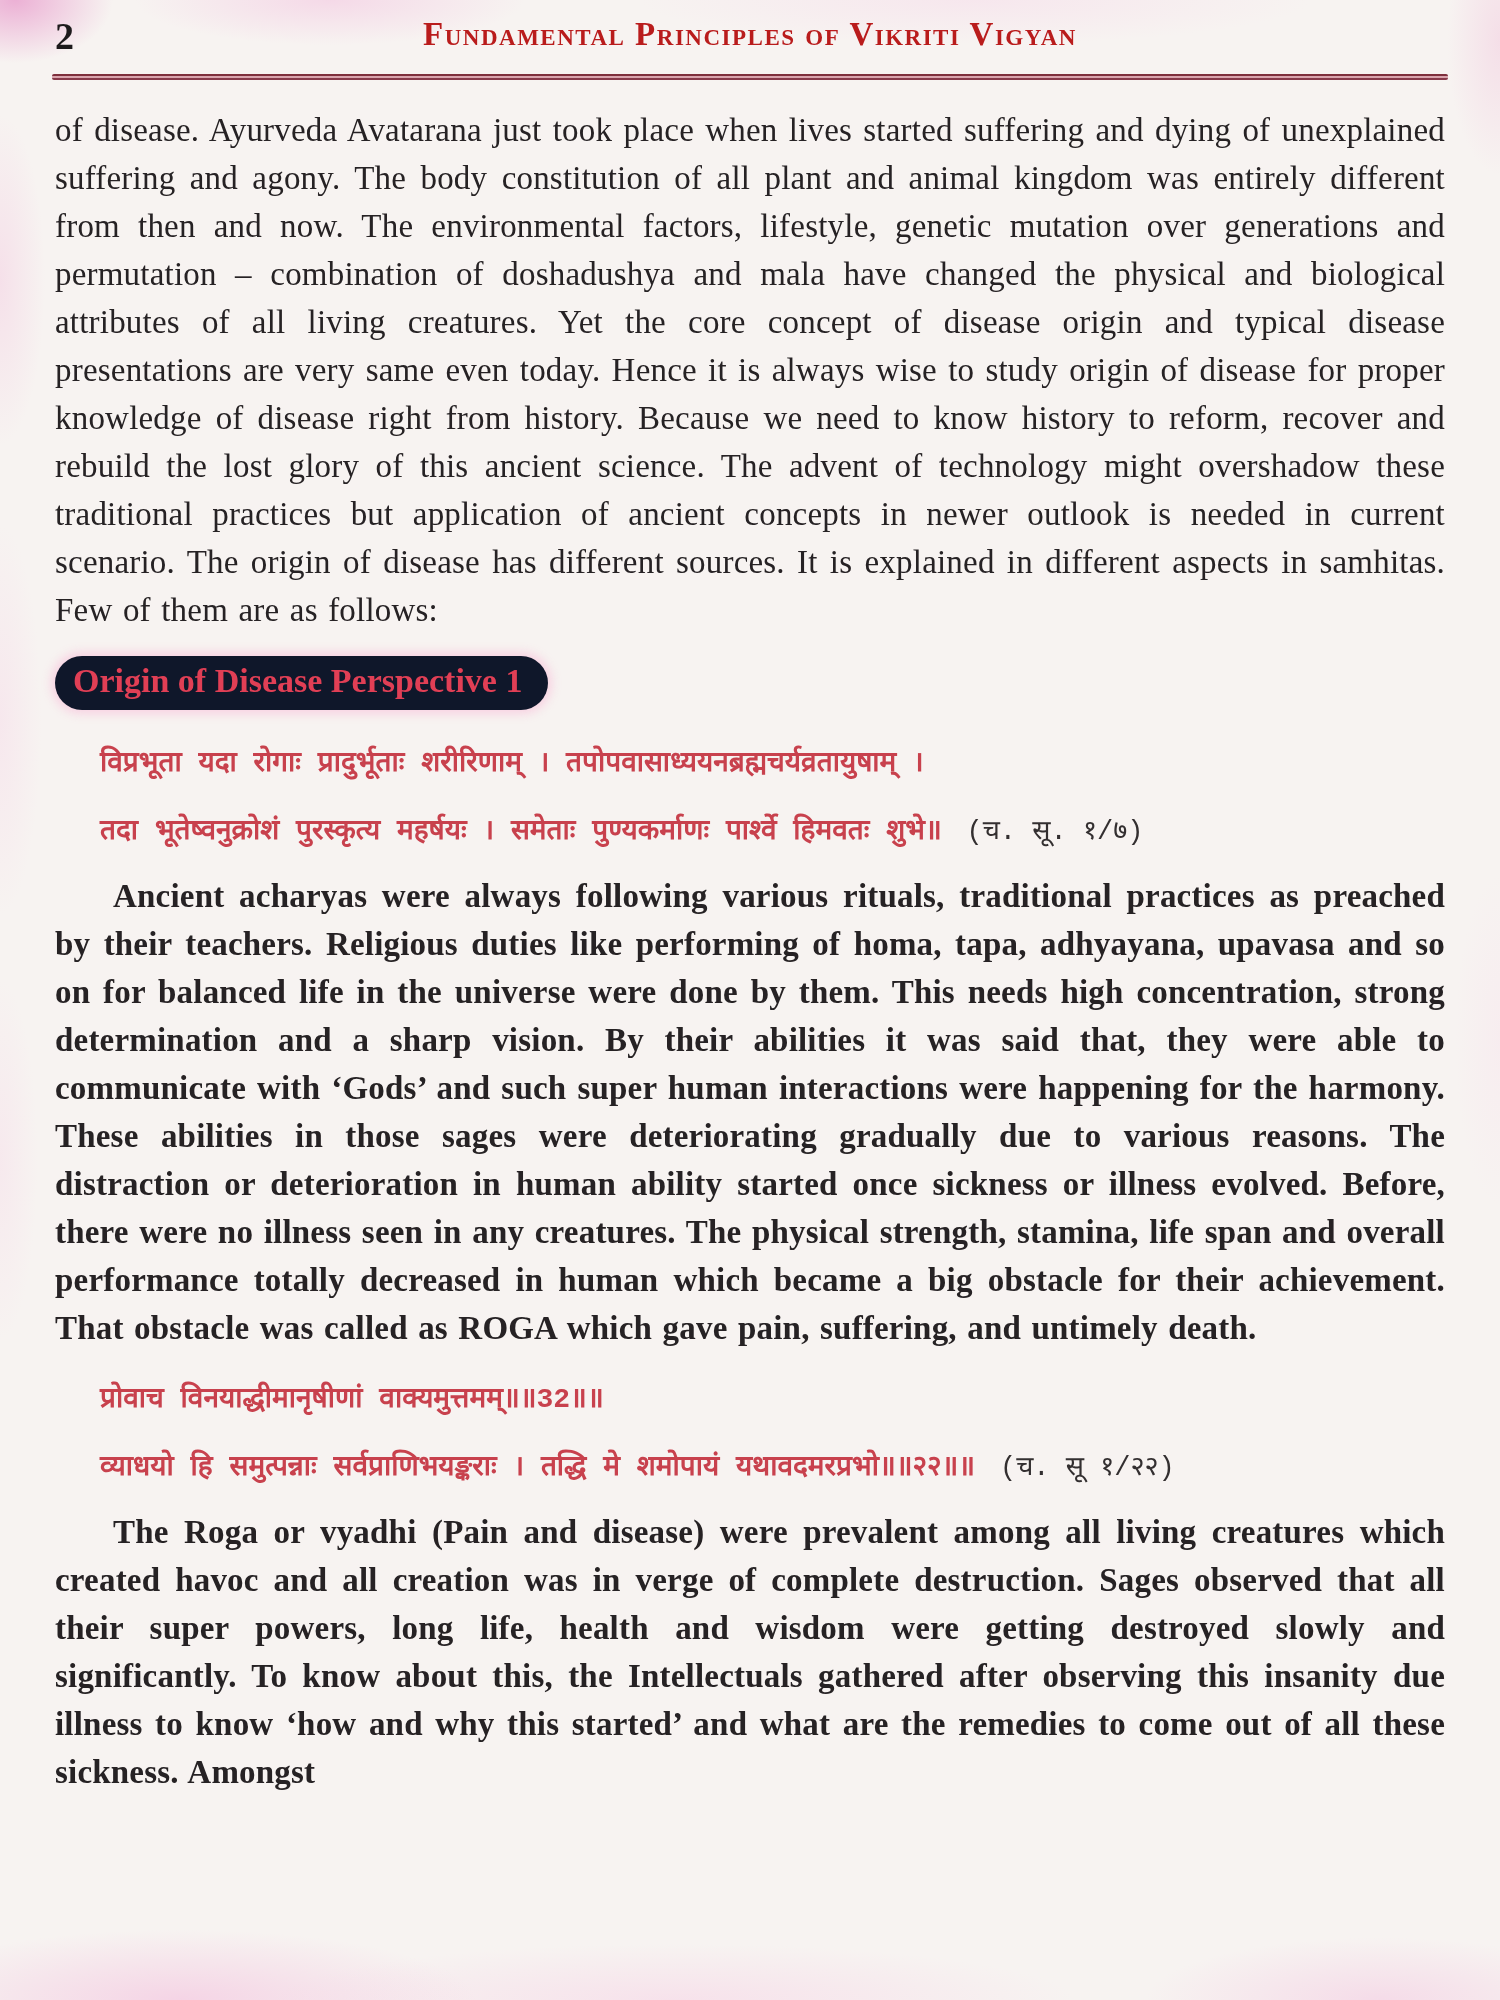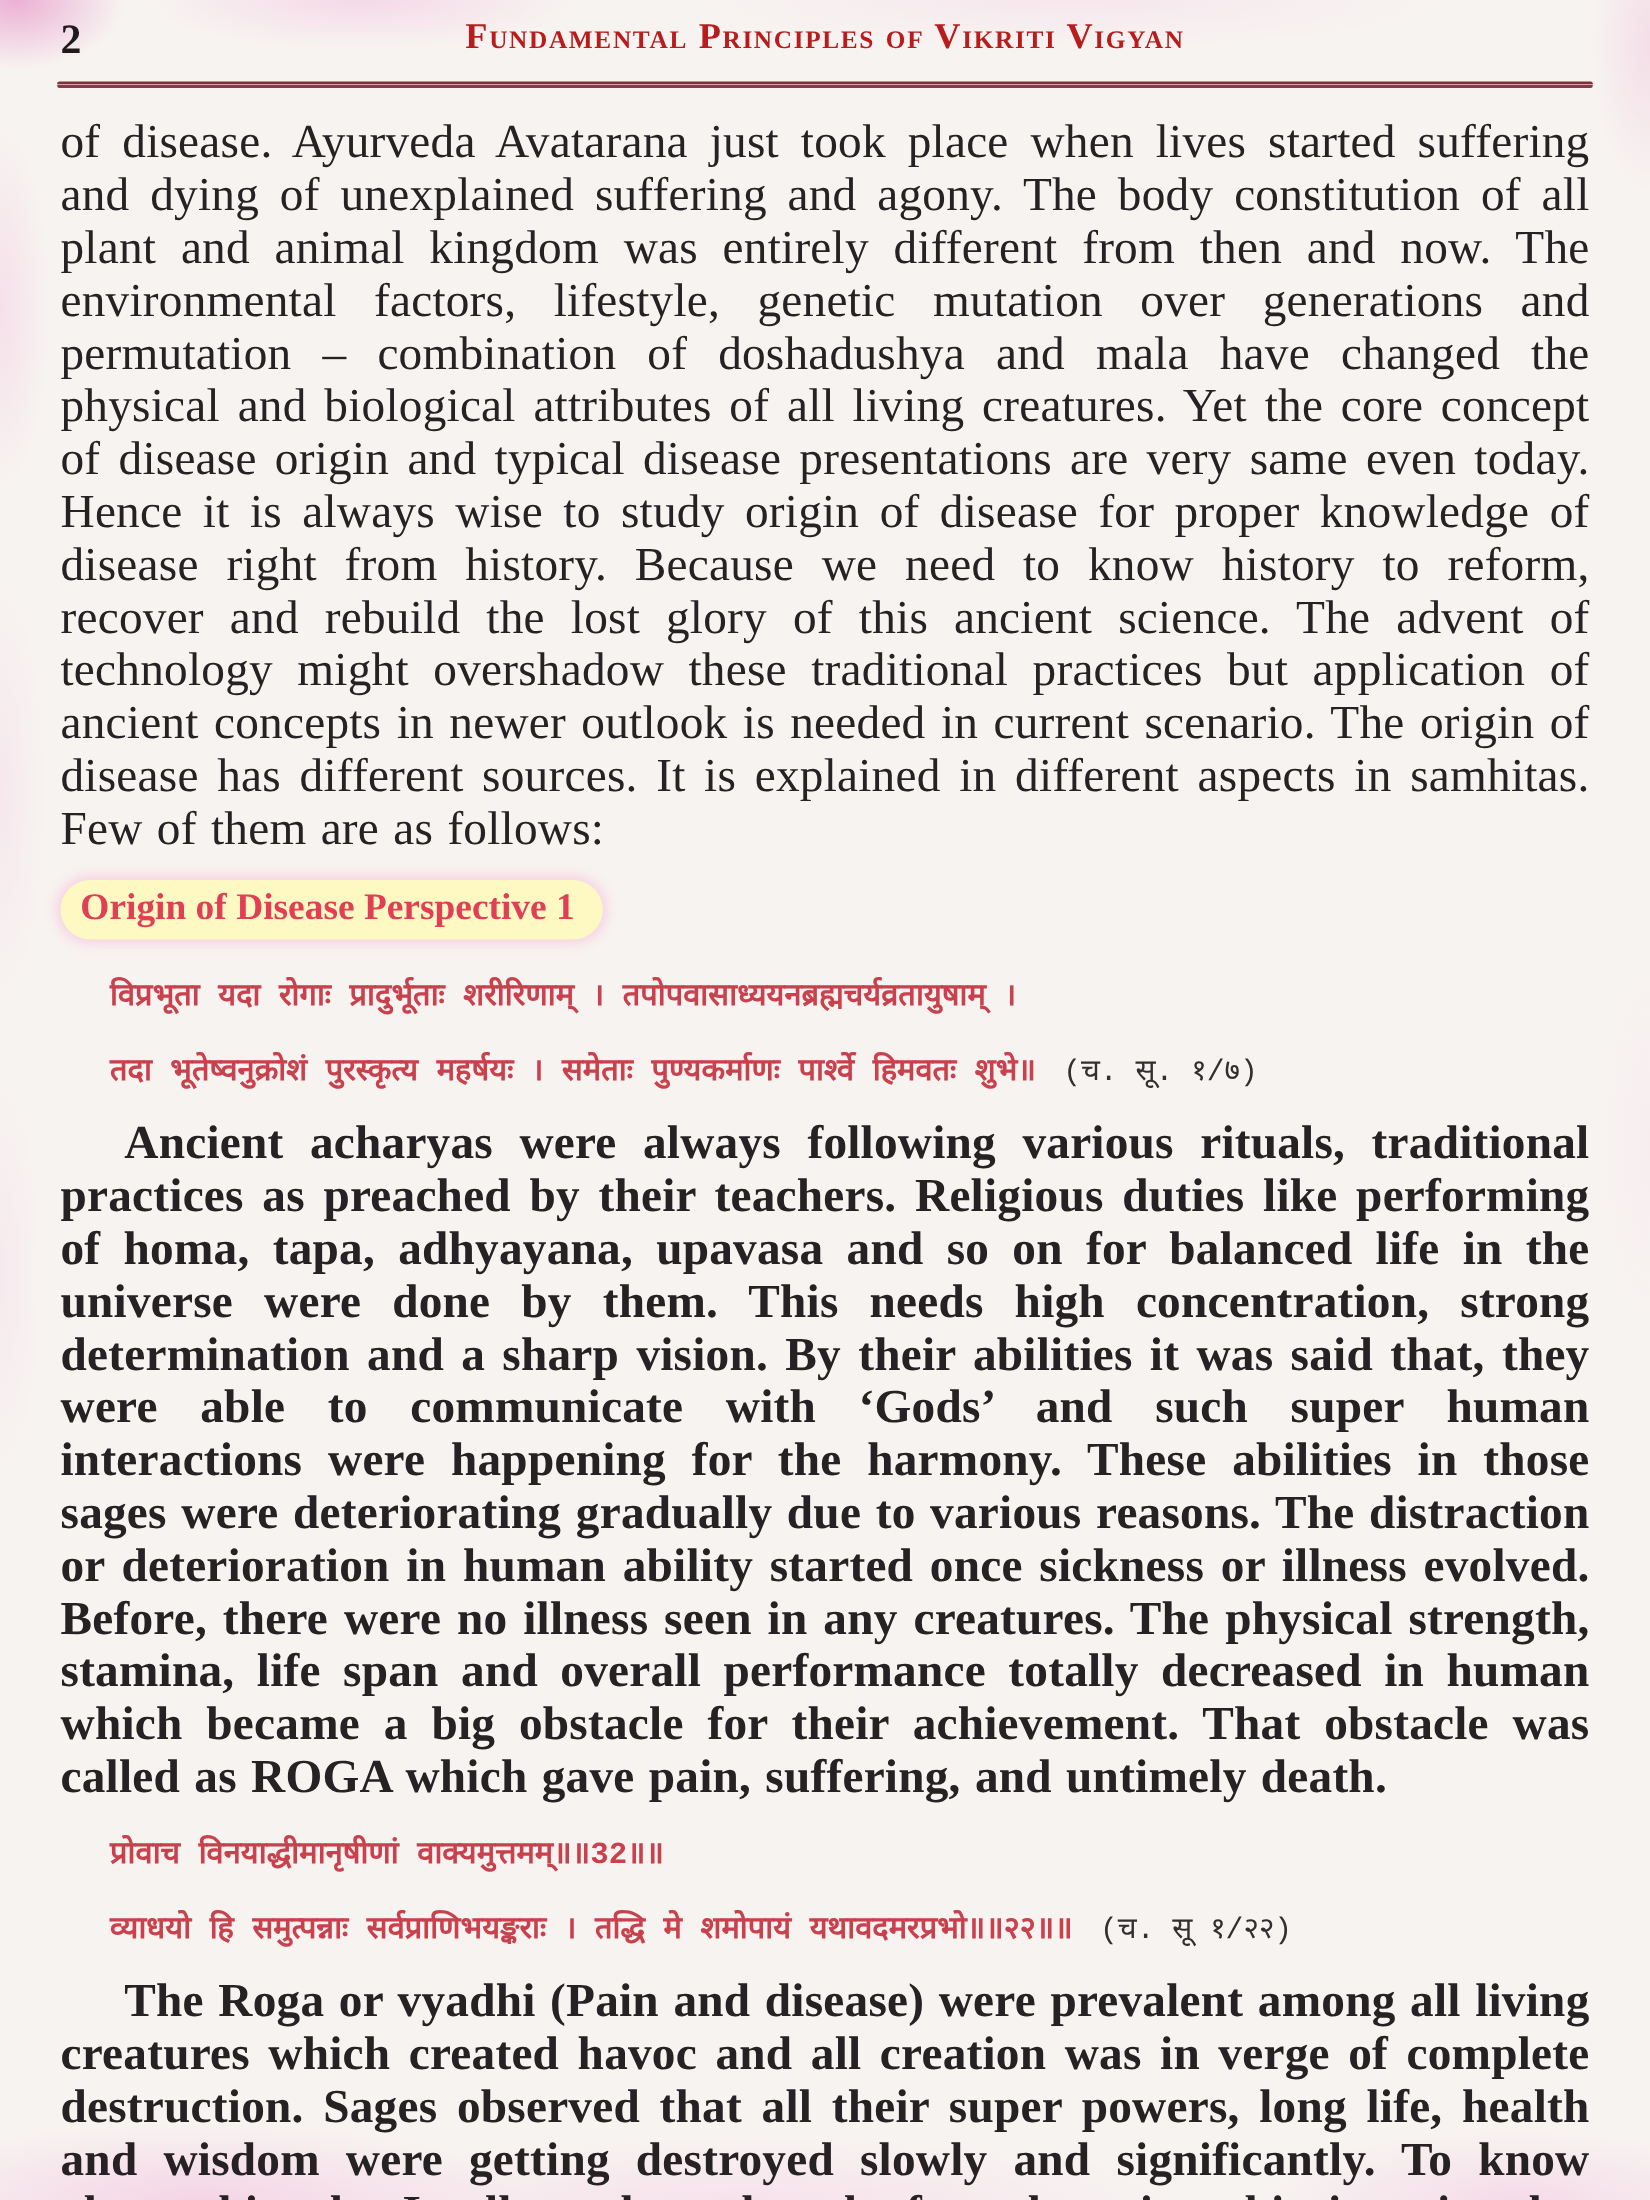--- a/index.html
+++ b/index.html
@@ -67,34 +67,34 @@
       #d9a4ad 34%, #d9a4ad 62%,
       #87394a 62%, #87394a 100%);
     border-radius: 2px;
   }
   .content {
     position: relative;
     padding: 26px 55px 0 55px;
   }
   .body-p {
     margin: 0;
-    font-size: 43px;
+    font-size: 33px;
     line-height: 48px;
     text-align: justify;
     word-spacing: 2px;
     letter-spacing: 0.2px;
     color: #262224;
   }
   .body-p.indent { text-indent: 58px; }
   .mt-p { margin-top: 4px; font-weight: bold; }
   .section-heading {
     display: inline-block;
     margin: 22px 0 6px 0;
     padding: 6px 26px 10px 18px;
-    background: #fef9c3;
+    background: #0f172a;
     border-radius: 32px;
     box-shadow: 0 0 10px 4px rgba(248,202,222,0.8);
     font-size: 34px;
     font-weight: bold;
     color: #e13f55;
   }
   .verse {
     margin: 14px 0 6px 45px;
   }
   .verse-line {

